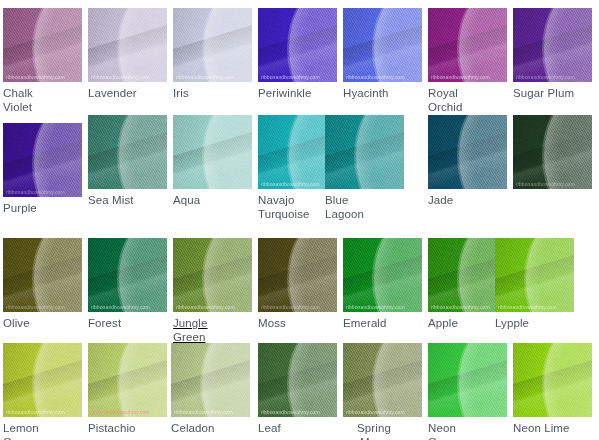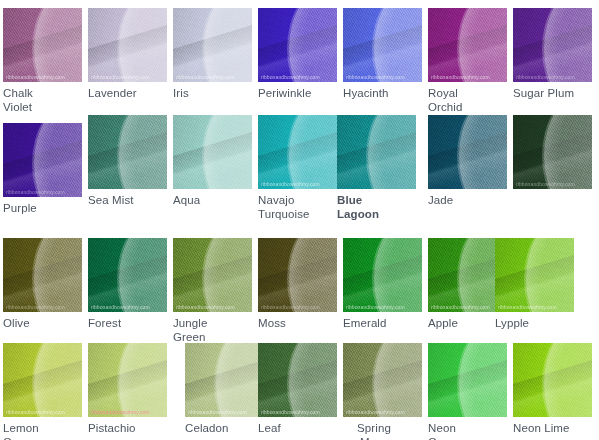--- a/index.html
+++ b/index.html
@@ -253,21 +253,21 @@
         <div class="swatch" title="Navajo Turquoise" style="background: rgb(23, 173, 180);">
           <div class="shade"></div>
           <div class="crease"></div>
           <div class="curl"></div>
           <div class="curl-edge"></div>
           <div class="tex"></div>
           <div class="watermark">ribbonandbowsohmy.com</div>
         </div>
         <div class="label">Navajo Turquoise</div>
       </div>
-      <div class="cell" style="left: 337px; font-weight: bold;">
+      <div class="cell" style="left: 325px;">
         <div class="swatch" title="Blue Lagoon" style="background: rgb(19, 138, 140);">
           <div class="shade"></div>
           <div class="crease"></div>
           <div class="curl"></div>
           <div class="curl-edge"></div>
           <div class="tex"></div>
         </div>
         <div class="label">Blue Lagoon</div>
       </div>
       <div class="cell" style="left: 428px;">
@@ -307,21 +307,21 @@
         <div class="swatch" title="Forest" style="background: rgb(8, 104, 62);">
           <div class="shade"></div>
           <div class="crease"></div>
           <div class="curl"></div>
           <div class="curl-edge"></div>
           <div class="tex"></div>
           <div class="watermark">ribbonandbowsohmy.com</div>
         </div>
         <div class="label">Forest</div>
       </div>
-      <div class="cell" style="left: 173px;">
+      <div class="cell" style="left: 173px; text-decoration: underline;">
         <div class="swatch" title="Jungle Green" style="background: rgb(107, 140, 51);">
           <div class="shade"></div>
           <div class="crease"></div>
           <div class="curl"></div>
           <div class="curl-edge"></div>
           <div class="tex"></div>
           <div class="watermark">ribbonandbowsohmy.com</div>
         </div>
         <div class="label">Jungle Green</div>
       </div>
@@ -386,21 +386,21 @@
         <div class="swatch" title="Pistachio" style="background: rgb(182, 204, 106);">
           <div class="shade"></div>
           <div class="crease"></div>
           <div class="curl"></div>
           <div class="curl-edge"></div>
           <div class="tex"></div>
           <div class="watermark wm-pink">ribbonandbowsohmy.com</div>
         </div>
         <div class="label">Pistachio</div>
       </div>
-      <div class="cell" style="left: 173px; padding-left: 12px;">
+      <div class="cell" style="left: 159px; padding-left: 12px;">
         <div class="swatch" title="Celadon" style="background: rgb(179, 196, 138);">
           <div class="shade"></div>
           <div class="crease"></div>
           <div class="curl"></div>
           <div class="curl-edge"></div>
           <div class="tex"></div>
           <div class="watermark">ribbonandbowsohmy.com</div>
         </div>
         <div class="label">Celadon</div>
       </div>

